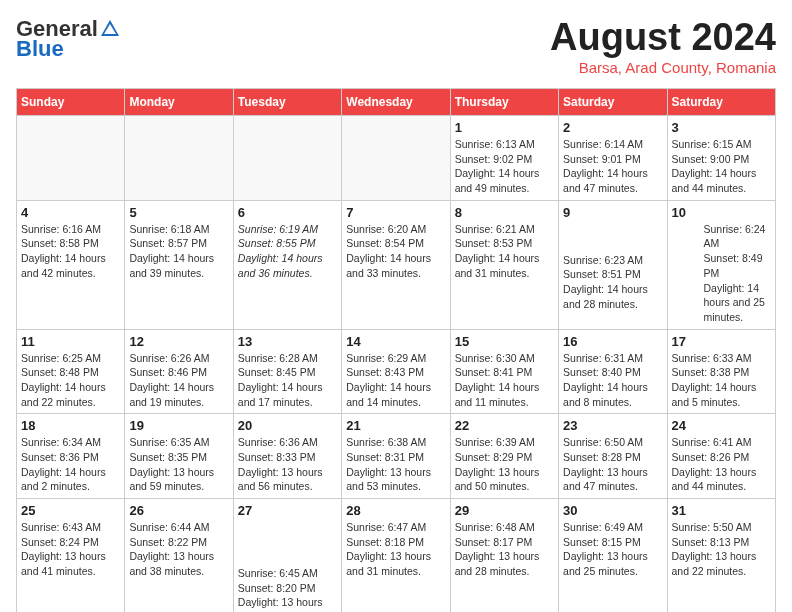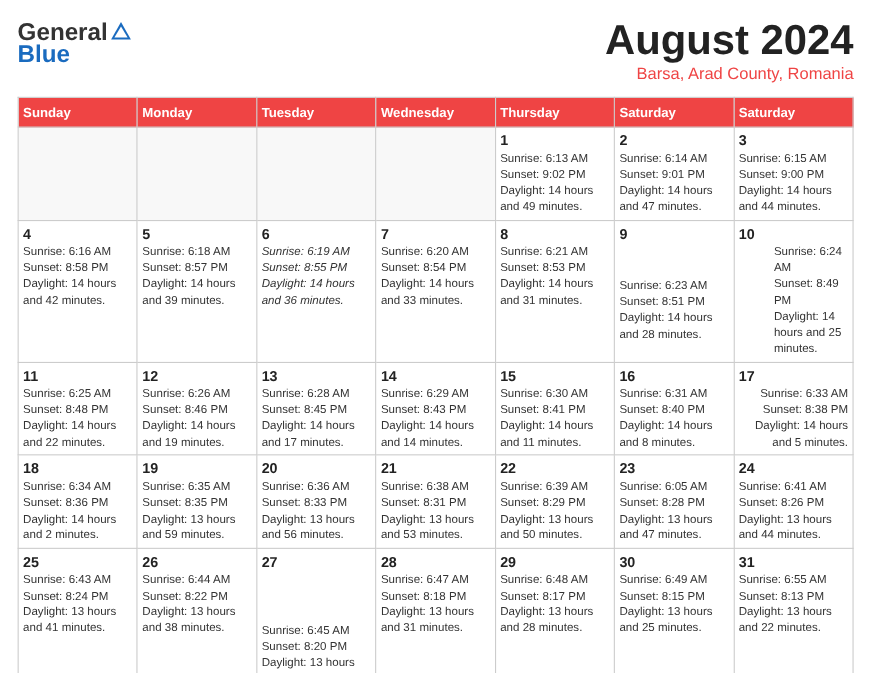--- a/index.html
+++ b/index.html
@@ -206,21 +206,21 @@
 Daylight: 14 hours and 11 minutes.</div>
         </td>
         <td>
           <div class="day-number">16</div>
           <div class="day-info" style="white-space: pre-line;">Sunrise: 6:31 AM
 Sunset: 8:40 PM
 Daylight: 14 hours and 8 minutes.</div>
         </td>
         <td>
           <div class="day-number">17</div>
-          <div class="day-info" style="white-space: pre-line; text-align: right;">Sunrise: 6:33 AM
+          <div class="day-info" style="white-space: pre-line;">Sunrise: 6:33 AM
 Sunset: 8:38 PM
 Daylight: 14 hours and 5 minutes.</div>
         </td>
       </tr>
       <tr class="week-row">
         <td>
           <div class="day-number">18</div>
           <div class="day-info" style="white-space: pre-line;">Sunrise: 6:34 AM
 Sunset: 8:36 PM
 Daylight: 14 hours and 2 minutes.</div>
@@ -244,21 +244,21 @@
 Daylight: 13 hours and 53 minutes.</div>
         </td>
         <td>
           <div class="day-number">22</div>
           <div class="day-info" style="white-space: pre-line;">Sunrise: 6:39 AM
 Sunset: 8:29 PM
 Daylight: 13 hours and 50 minutes.</div>
         </td>
         <td>
           <div class="day-number">23</div>
-          <div class="day-info" style="white-space: pre-line;">Sunrise: 6:05 AM
+          <div class="day-info" style="white-space: pre-line;">Sunrise: 6:50 AM
 Sunset: 8:28 PM
 Daylight: 13 hours and 47 minutes.</div>
         </td>
         <td>
           <div class="day-number">24</div>
           <div class="day-info" style="white-space: pre-line;">Sunrise: 6:41 AM
 Sunset: 8:26 PM
 Daylight: 13 hours and 44 minutes.</div>
         </td>
       </tr>
@@ -294,19 +294,19 @@
 Daylight: 13 hours and 28 minutes.</div>
         </td>
         <td>
           <div class="day-number">30</div>
           <div class="day-info" style="white-space: pre-line;">Sunrise: 6:49 AM
 Sunset: 8:15 PM
 Daylight: 13 hours and 25 minutes.</div>
         </td>
         <td>
           <div class="day-number">31</div>
-          <div class="day-info" style="white-space: pre-line;">Sunrise: 6:55 AM
+          <div class="day-info" style="white-space: pre-line;">Sunrise: 5:50 AM
 Sunset: 8:13 PM
 Daylight: 13 hours and 22 minutes.</div>
         </td>
       </tr>
     </tbody>
 </table>
 
 </body></html>

